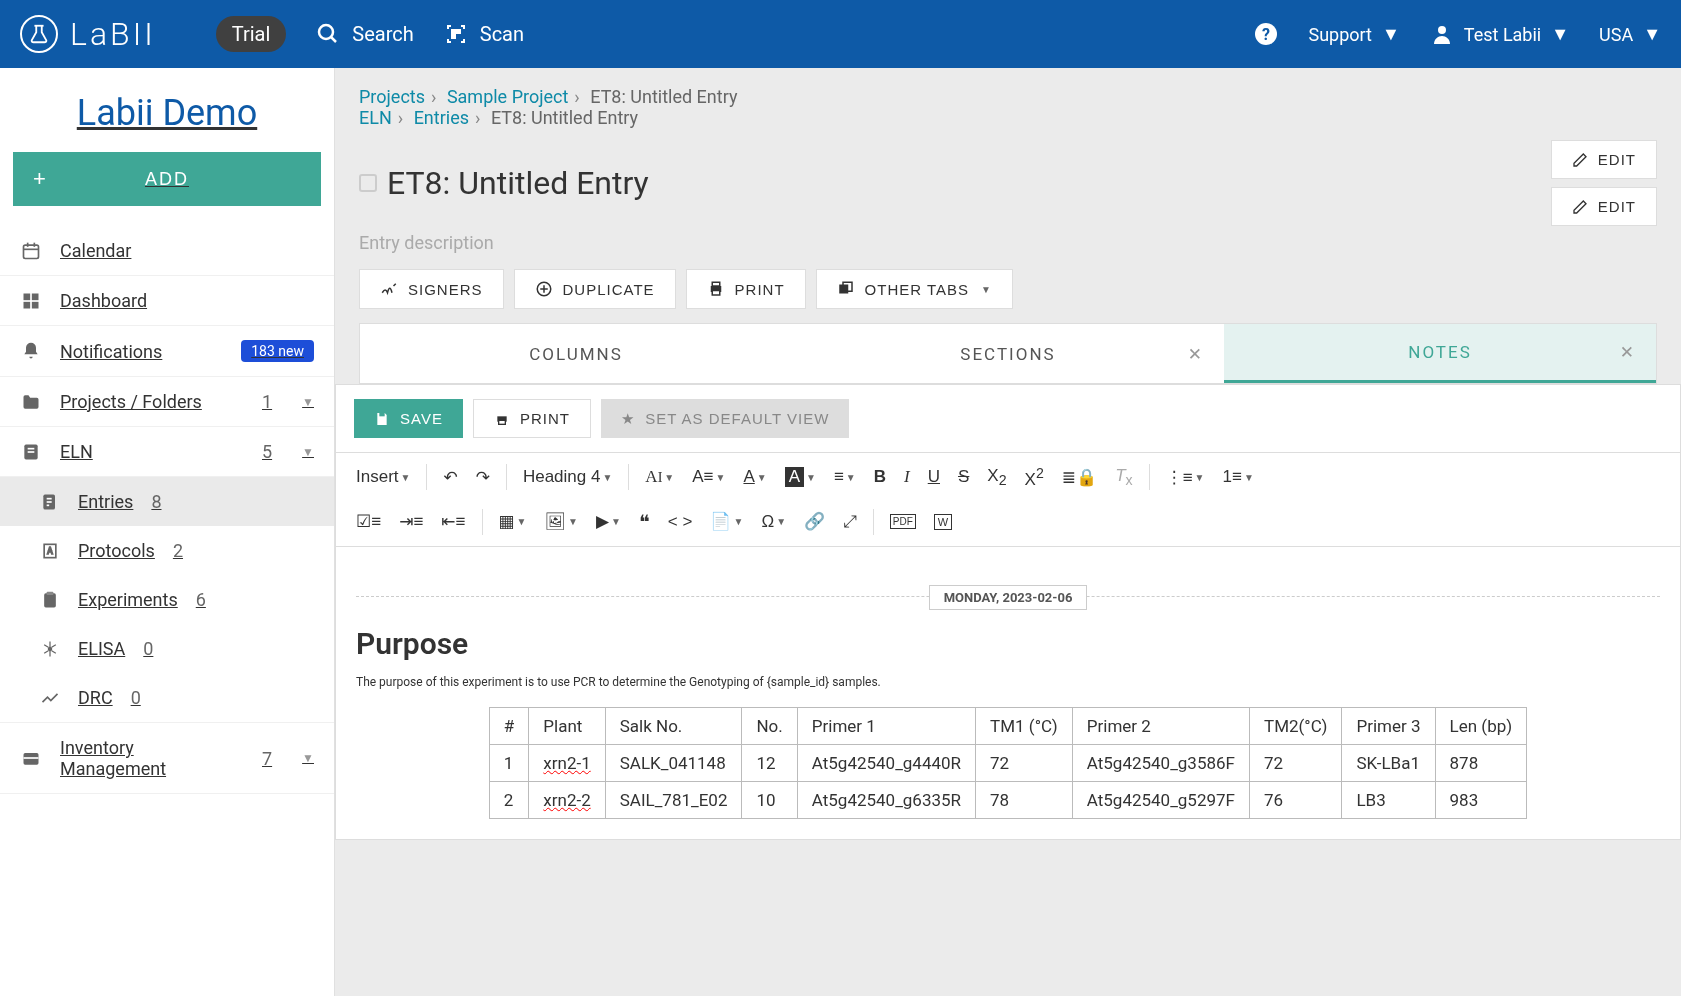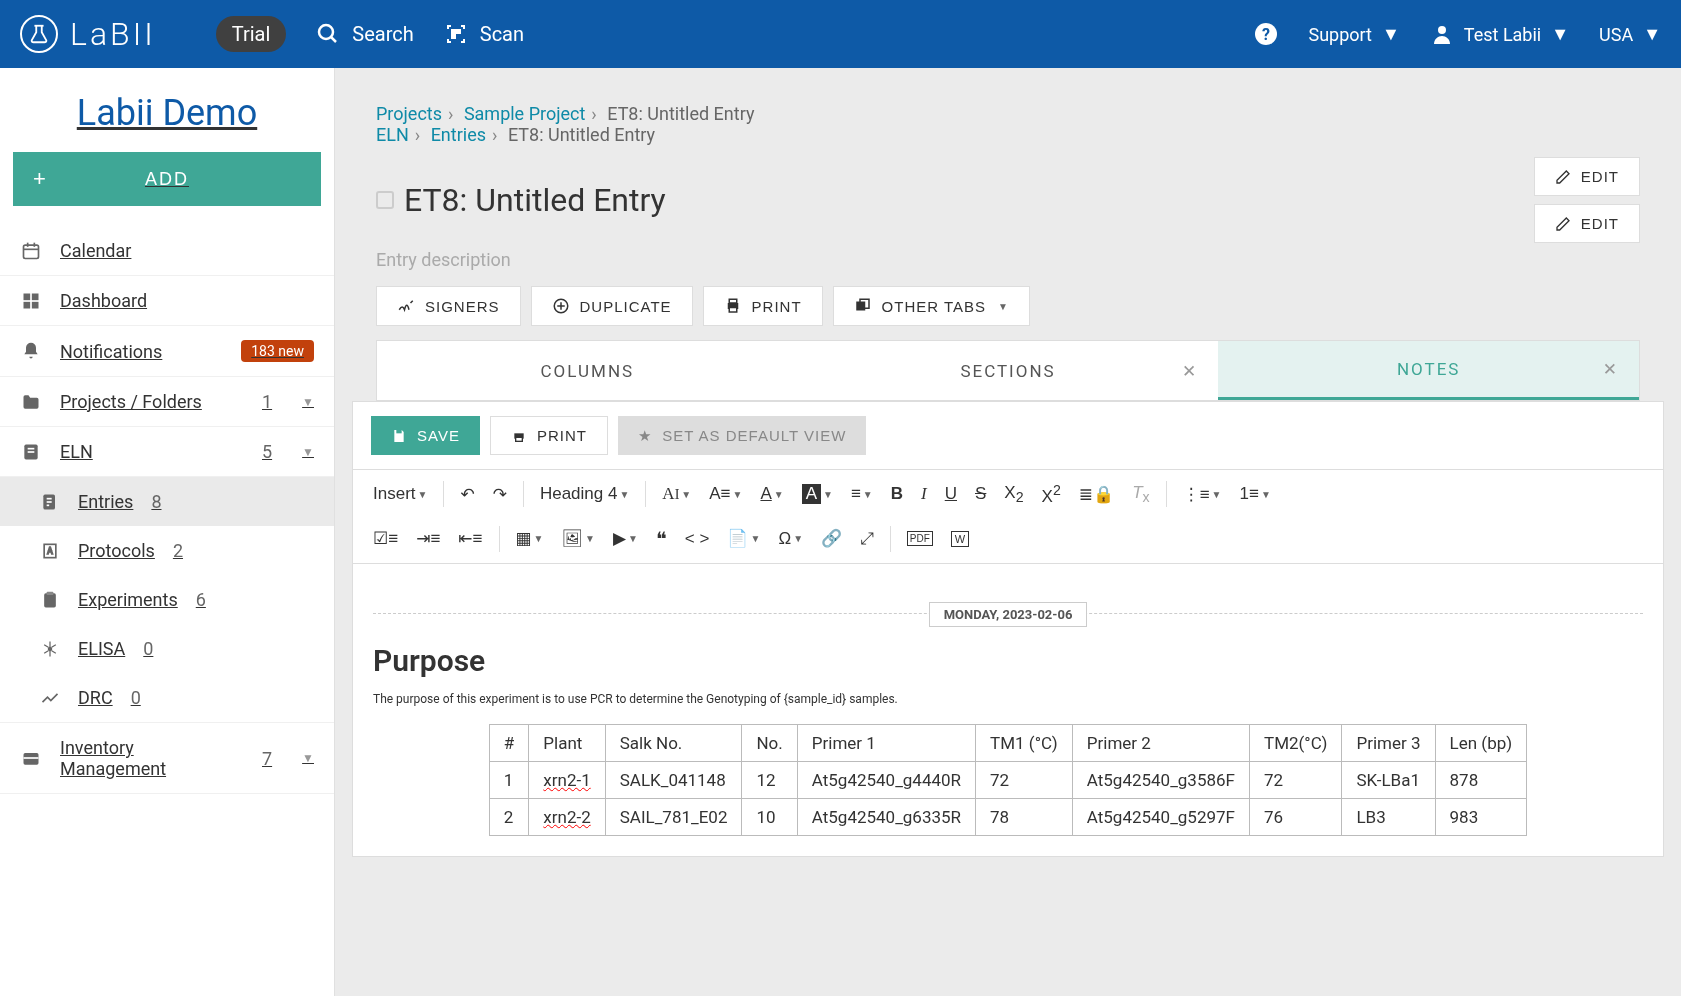--- a/index.html
+++ b/index.html
@@ -13,26 +13,26 @@
 .top-spacer { flex: 1; }
 .top-right { display: flex; align-items: center; gap: 10px; font-size: 18px; cursor: pointer; margin-left: 30px; }
 .layout { display: flex; }
 .sidebar { width: 335px; background: #fff; height: calc(996px - 68px); border-right: 1px solid #e0e0e0; overflow-y: auto; text-decoration: underline; }
 .org-title { font-size: 36px; color: #0e5aa7; text-align: center; padding: 24px 0 18px; font-weight: 400; }
 .add-btn { background: #3fa796; color: #fff; border: none; width: calc(100% - 26px); margin: 0 13px 20px; height: 54px; font-size: 18px; letter-spacing: 2px; display: flex; align-items: center; justify-content: center; gap: 80px; cursor: pointer; position: relative; }
 .add-btn .plus { position: absolute; left: 20px; font-size: 22px; }
 .nav-item { display: flex; align-items: center; padding: 14px 20px; gap: 18px; cursor: pointer; font-size: 18px; color: #333; border-bottom: 1px solid #f0f0f0; }
 .nav-item .icon { width: 22px; display: flex; justify-content: center; color: #666; }
 .nav-item .label { flex: 1; }
-.nav-badge { background: #c2410c; color: #fff; padding: 3px 10px; border-radius: 4px; font-size: 14px; margin-left: 14px; }
+.nav-badge { background: #1d4ed8; color: #fff; padding: 3px 10px; border-radius: 4px; font-size: 14px; margin-left: 14px; }
 .nav-count { color: #666; font-size: 18px; margin-right: 12px; }
 .nav-chevron { color: #999; font-size: 12px; }
 .nav-subitem { display: flex; align-items: center; padding: 14px 20px 14px 40px; gap: 18px; cursor: pointer; font-size: 18px; color: #333; }
 .nav-subitem.active { background: #eaeaea; }
-.main { flex: 1; background: #ebebeb; padding: 17px; height: calc(996px - 68px); overflow-y: auto; }
+.main { flex: 1; background: #ebebeb; padding: 0; height: calc(996px - 68px); overflow-y: auto; }
 .breadcrumbs { padding: 18px 24px 4px; font-size: 18px; color: #666; }
 .breadcrumbs a { color: #0e8aa7; text-decoration: none; }
 .breadcrumbs .sep { margin: 0 6px; color: #888; }
 .entry-header { padding: 8px 24px 16px; }
 .entry-title-row { display: flex; align-items: center; justify-content: space-between; }
 .entry-title { font-size: 32px; color: #333; display: flex; align-items: center; gap: 10px; }
 .entry-title .checkbox { width: 18px; height: 18px; border: 2px solid #ccc; border-radius: 3px; }
 .edit-btns { display: flex; flex-direction: column; gap: 8px; }
 .btn { background: #fff; border: 1px solid #ddd; padding: 10px 20px; font-size: 15px; letter-spacing: 1px; display: inline-flex; align-items: center; gap: 10px; cursor: pointer; color: #333; }
 .entry-desc { font-size: 18px; color: #aaa; margin-top: 6px; }

